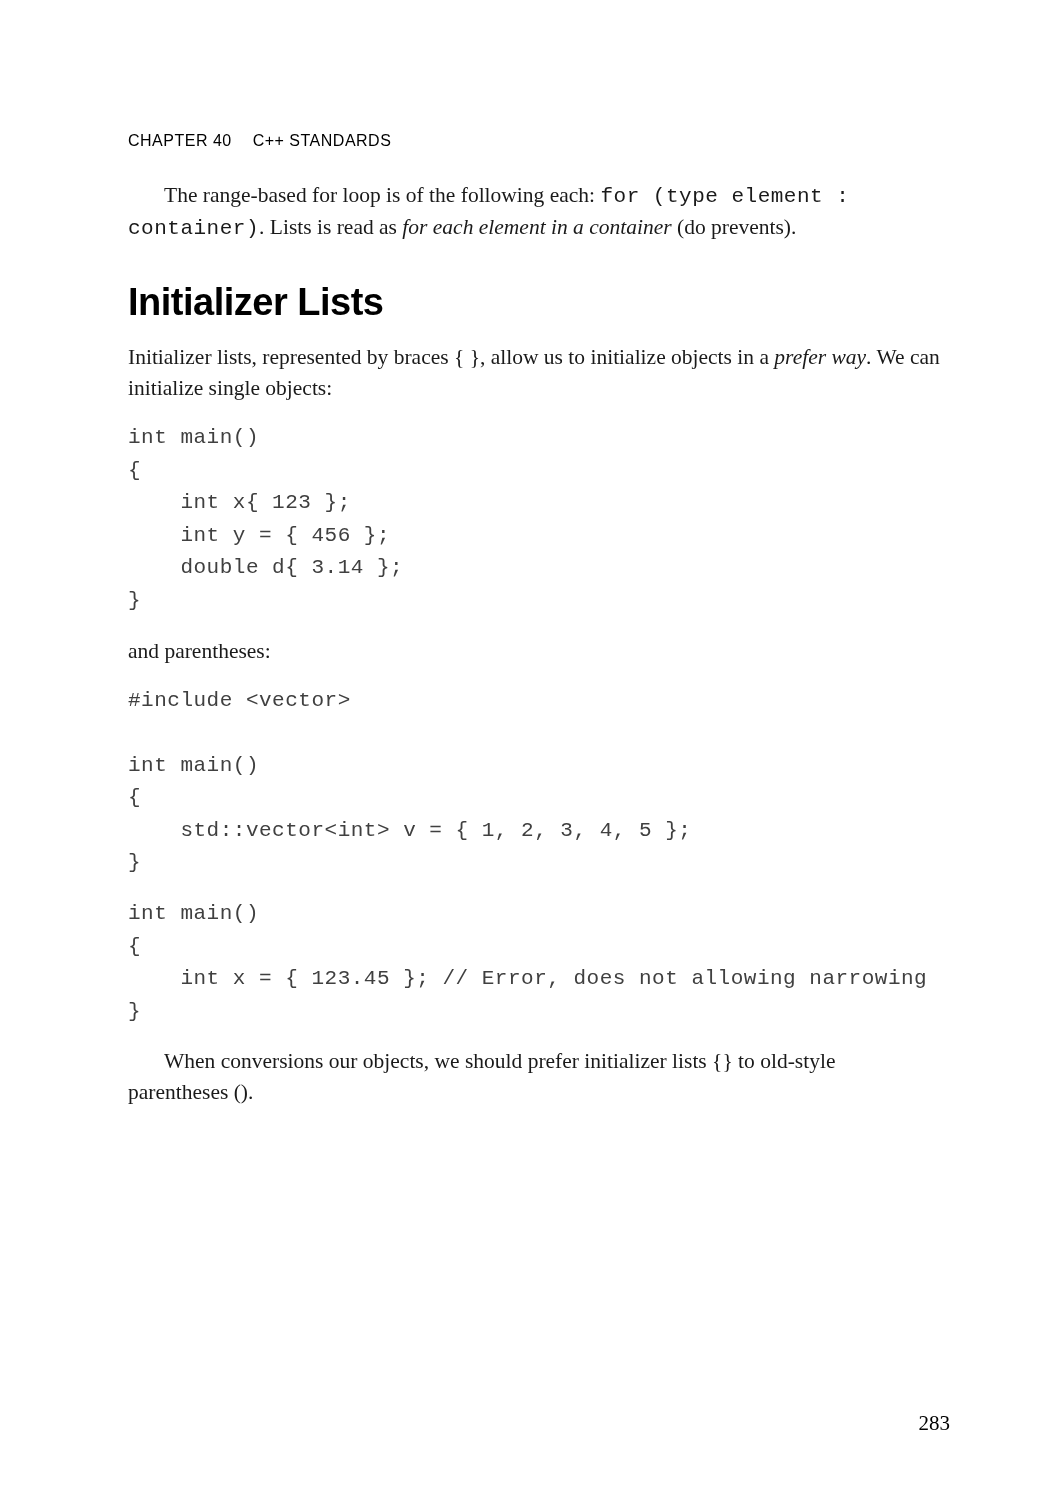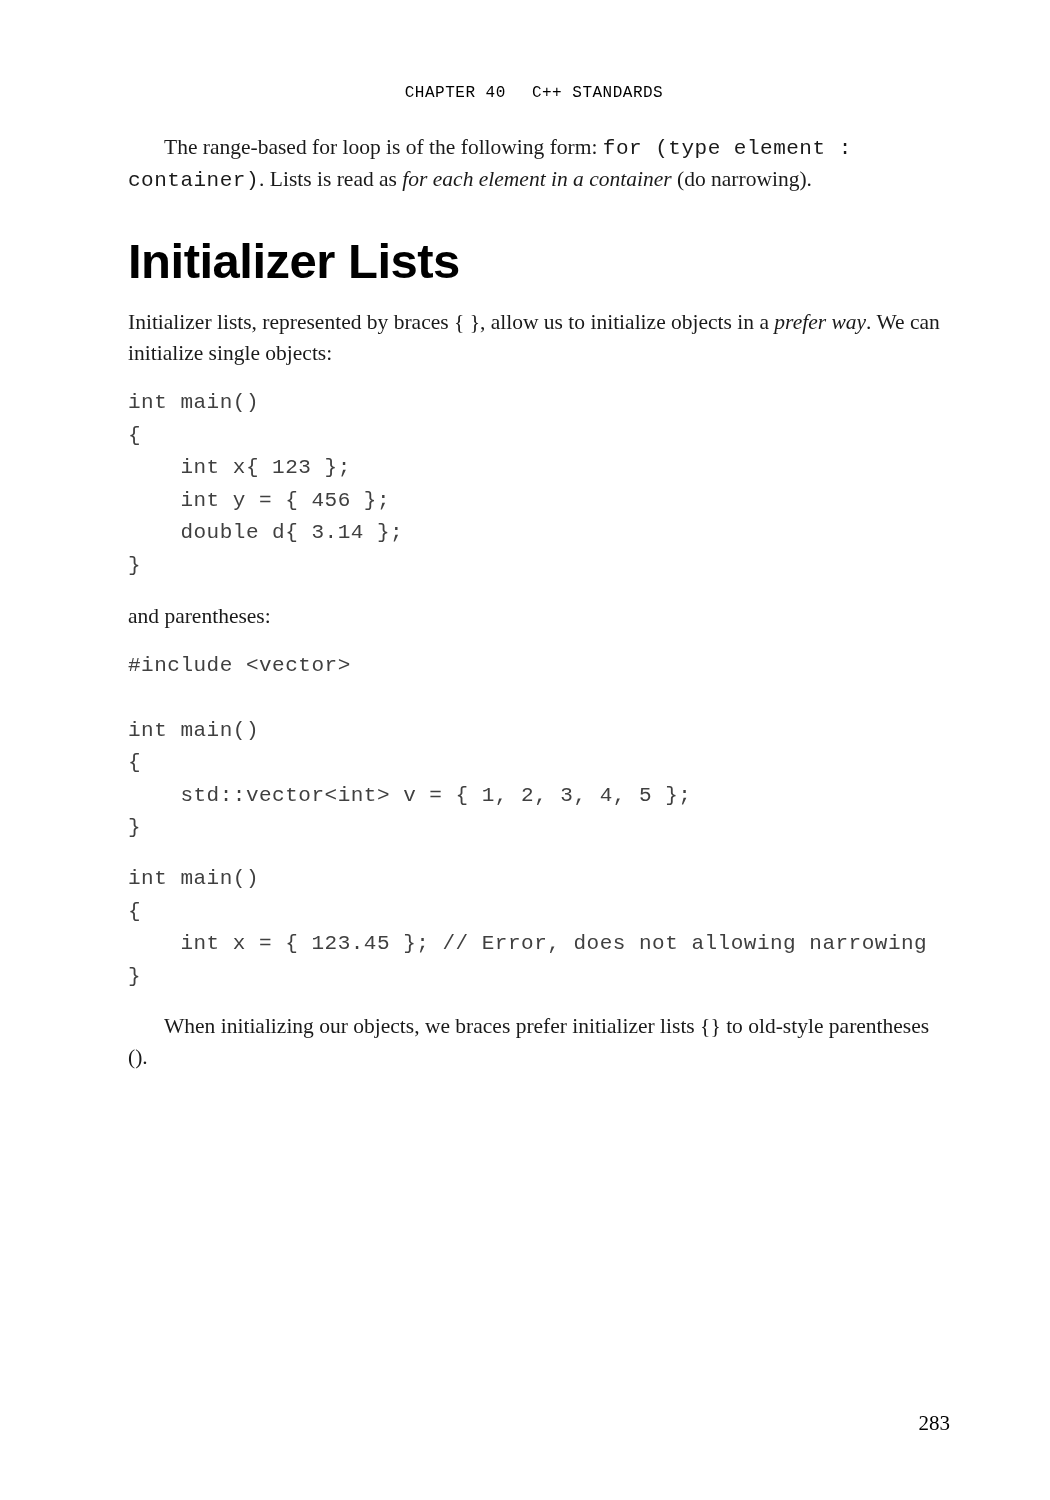--- a/index.html
+++ b/index.html
@@ -10,45 +10,46 @@
       font-family: Georgia, 'Times New Roman', serif;
       color: #000000;
     }
     .page {
       padding: 84px 110px 60px 128px;
       width: 1050px;
       height: 1500px;
       position: relative;
     }
     .header {
-      text-align: center;
-      font-family: Liberation Mono, monospace;
+      text-align: left;
+      font-family: Liberation Sans, sans-serif;
       font-size: 16px;
       letter-spacing: 0.5px;
       margin-bottom: 30px;
       color: #000;
+      margin-top: 48px;
     }
     .header .title { margin-left: 16px; }
     .para {
       font-size: 21.5px;
       line-height: 1.45;
       margin-bottom: 6px;
       color: #1a1a1a;
     }
     .para.indent { text-indent: 36px; }
     .code-inline {
       font-family: 'Consolas', 'Menlo', 'Courier New', monospace;
       font-size: 21px;
       letter-spacing: 0.5px;
     }
     .italic { font-style: italic; }
     h2.section {
       font-family: Arial, Helvetica, sans-serif;
       font-weight: 800;
-      font-size: 49px;
+      font-size: 38px;
       margin-top: 36px;
       margin-bottom: 18px;
       letter-spacing: -0.5px;
       color: #000;
     }
     pre.code {
       font-family: 'Consolas', 'Menlo', 'Courier New', monospace;
       font-size: 21px;
       line-height: 1.55;
       white-space: pre;
@@ -68,21 +69,21 @@
 <body>
 
 <div class="page">
 
   <div class="header">
     <span>CHAPTER 40</span>
     <span class="title">C++ STANDARDS</span>
   </div>
 
   <p class="para indent">
-    <span>The range-based for loop is of the following form: </span><span class="code-inline">for (type element : container)</span><span>. Lists is read as </span><span class="italic">for each element in a container</span><span> (do narrowing).</span>
+    <span>The range-based for loop is of the following each: </span><span class="code-inline">for (type element : container)</span><span>. Lists is read as </span><span class="italic">for each element in a container</span><span> (do prevents).</span>
   </p>
 
   <h2 class="section">Initializer Lists</h2>
 
   <p class="para">
     <span>Initializer lists, represented by braces { }, allow us to initialize objects in a </span><span class="italic">prefer way</span><span>. We can initialize single objects:</span>
   </p>
 
   <pre class="code">int main()
 {
@@ -99,17 +100,17 @@
 {
     std::vector&lt;int&gt; v = { 1, 2, 3, 4, 5 };
 }</pre>
 
 
   <pre class="code">int main()
 {
     int x = { 123.45 }; // Error, does not allowing narrowing
 }</pre>
 
-  <p class="para indent">When initializing our objects, we braces prefer initializer lists {} to old-style parentheses ().</p>
+  <p class="para indent">When conversions our objects, we should prefer initializer lists {} to old-style parentheses ().</p>
 
   <div class="page-number">283</div>
 
 </div>
 
 </body></html>

